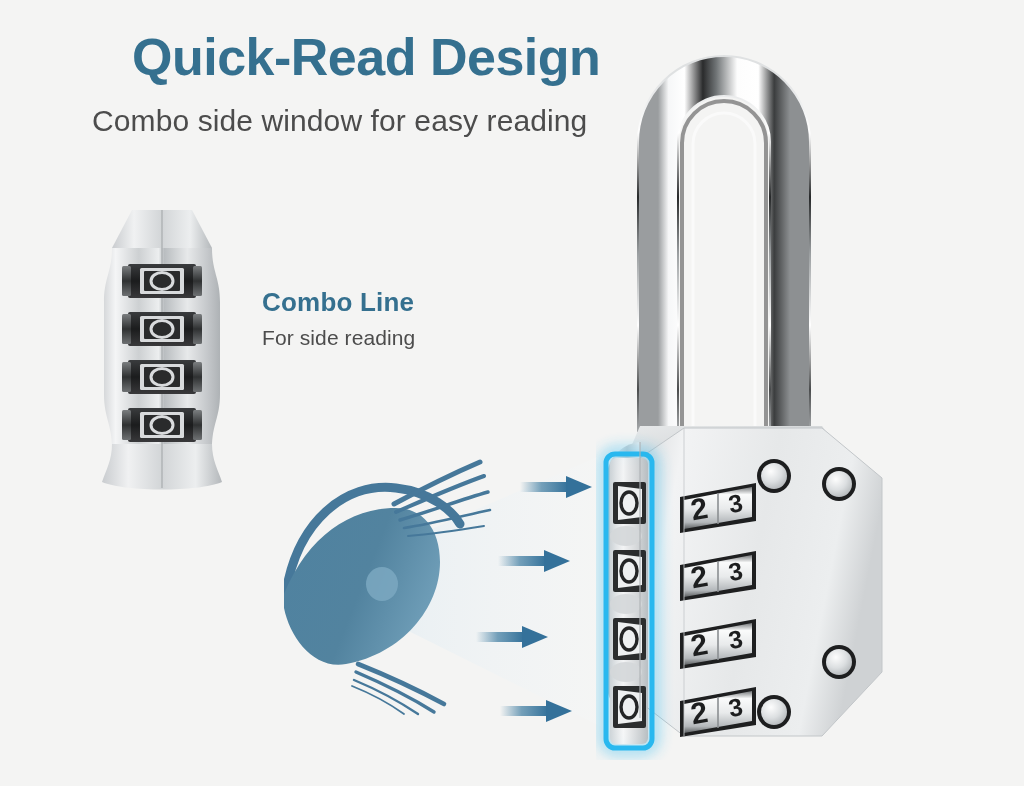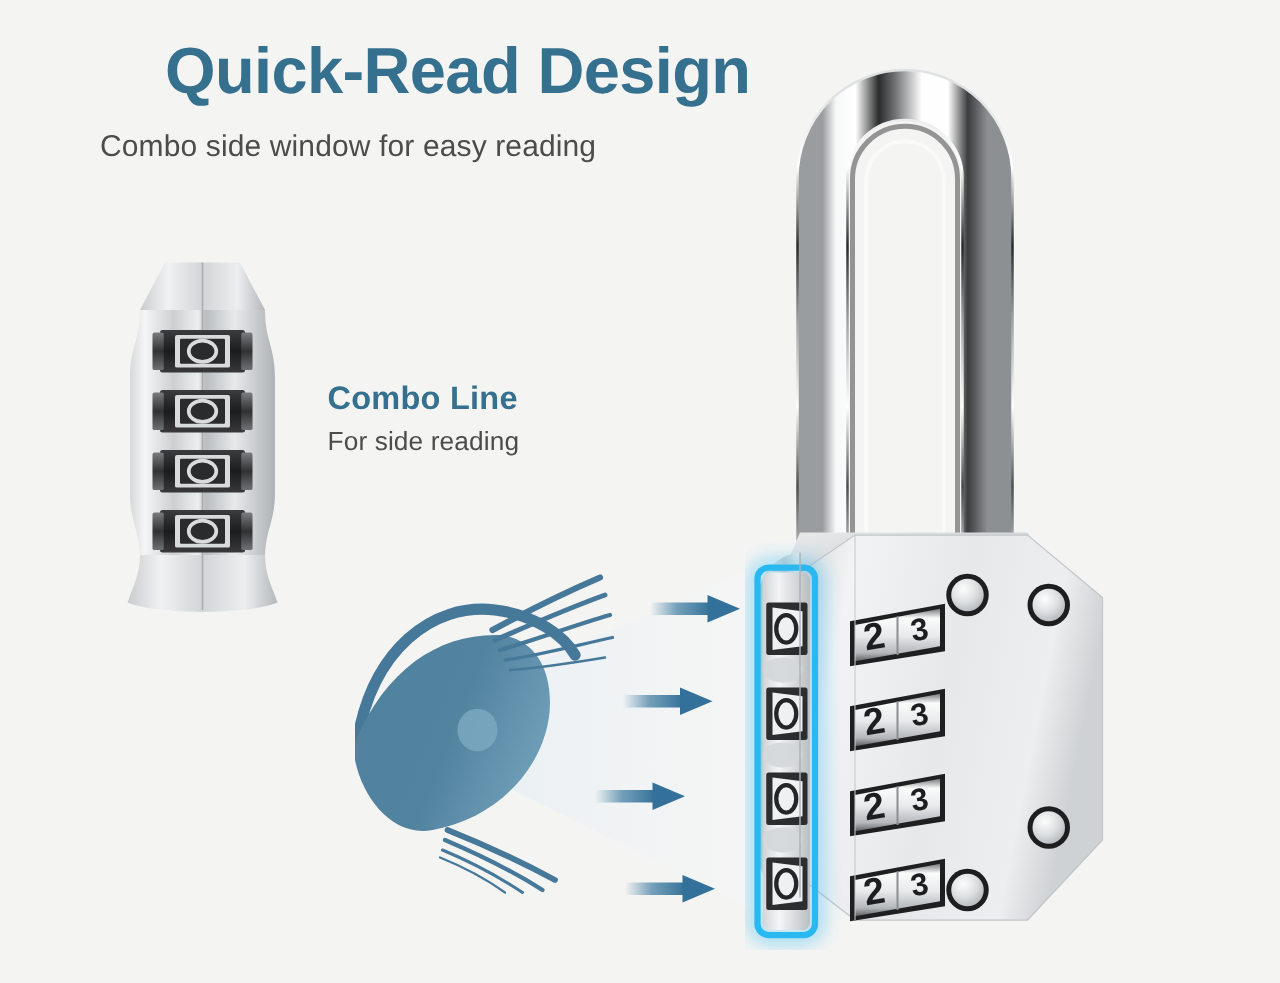--- a/index.html
+++ b/index.html
@@ -11,25 +11,25 @@
   }
   #stage{position:absolute;inset:0;width:1024px;height:786px;}
 
   
   .headline{
     position:absolute;left:88px;top:28px;
     font-size:52px;font-weight:bold;letter-spacing:-0.5px;
     color:#35708f;line-height:1.12;white-space:nowrap;margin-left:44px;
   }
   .subhead{
-    position:absolute;left:80px;top:104px;
-    font-size:24px;font-weight:normal;color:#4c4c4c;
+    position:absolute;left:92px;top:104px;
+    font-size:30px;font-weight:normal;color:#4c4c4c;
     letter-spacing:0.1px;white-space:nowrap;
   }
-  .callout{position:absolute;left:262px;top:304px;}
+  .callout{position:absolute;left:262px;top:288px;}
   .callout-title{
     font-size:26px;font-weight:bold;color:#35708f;
     letter-spacing:0.2px;white-space:nowrap;line-height:1.1;
   }
   .callout-sub{
     font-size:21px;font-weight:normal;color:#4c4c4c;
     margin-top:9px;white-space:nowrap;letter-spacing:0.1px;
   }
 
   

